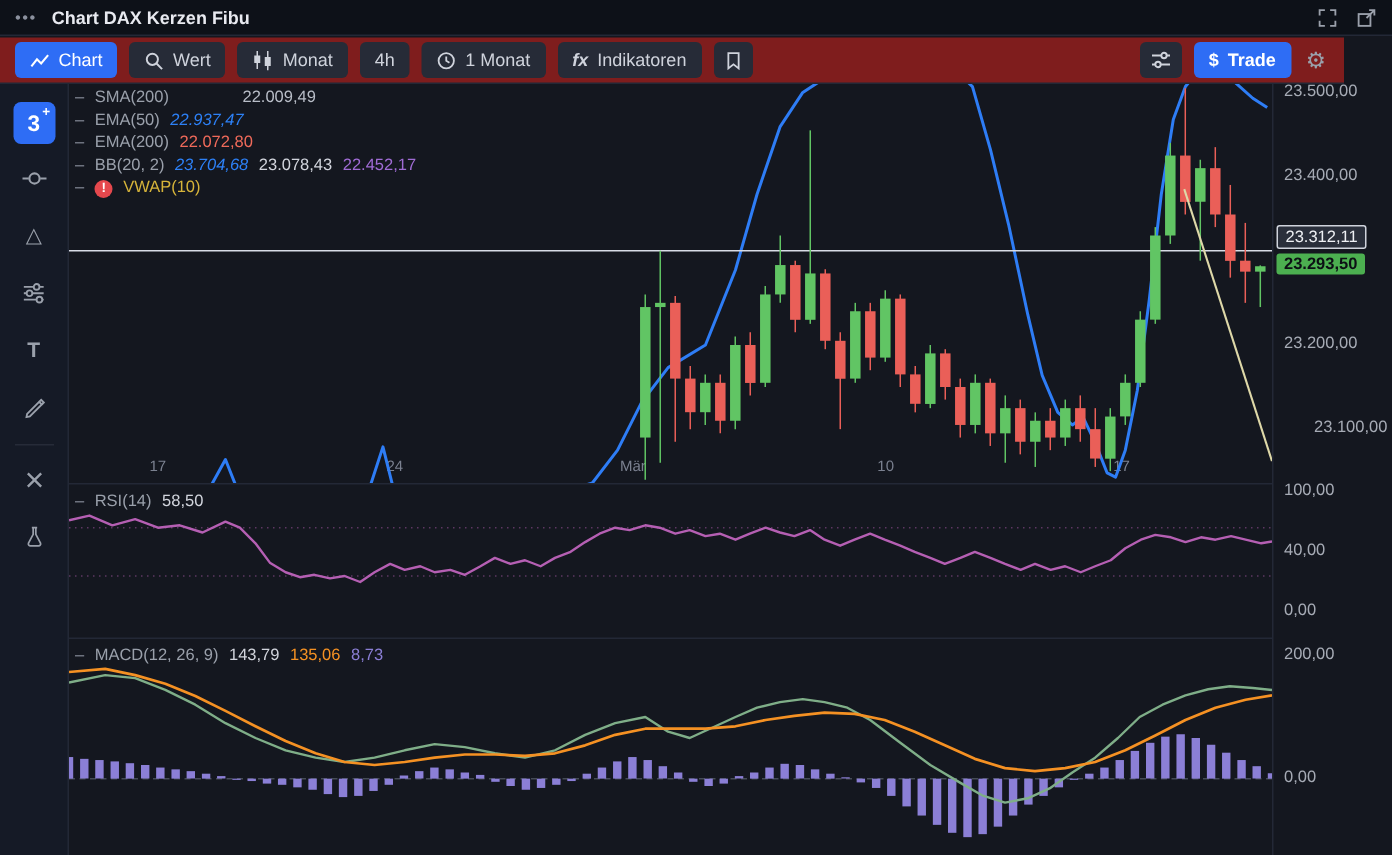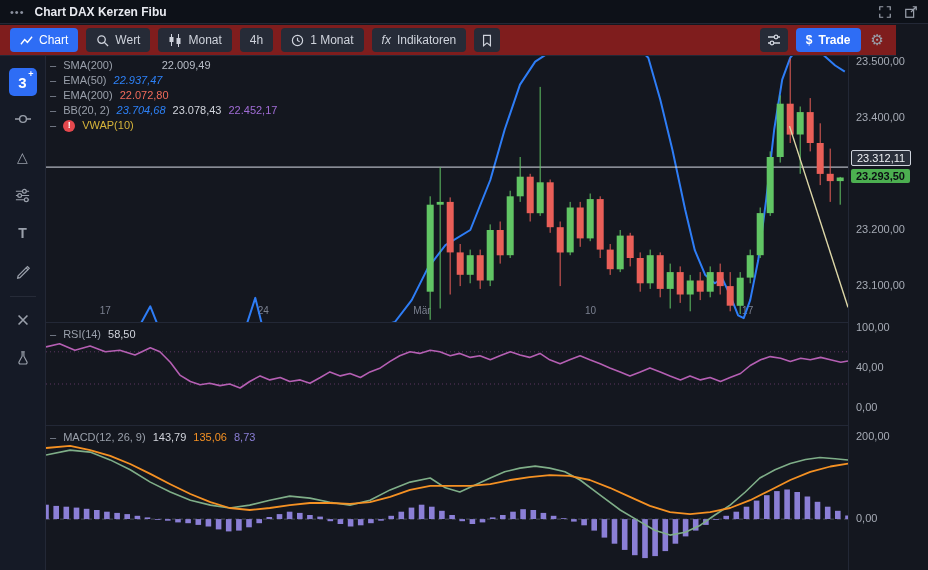--- a/index.html
+++ b/index.html
@@ -15,21 +15,21 @@
   
   #toolbar{position:absolute;left:0;top:25px;width:896px;height:31px;background:#7f1d1d;
            border-bottom:1px solid #232836;display:flex;align-items:center;gap:8px;padding:0 10px;box-sizing:border-box;}
   .pill{display:inline-flex;align-items:center;gap:6px;height:24px;padding:0 10px;background:#262b37;
         border:none;border-radius:4px;color:#cfd3dc;font-size:12px;font-family:inherit;cursor:pointer;white-space:nowrap;}
   .pill svg{display:block;}
   .pill.active{background:#2e6df5;color:#fff;}
   .pill.blue{background:#2e6df5;color:#fff;font-weight:700;}
   .pill.icon-only{padding:0 7px;}
   .tb-spacer{flex:1;}
-  .fx{font-style:italic;font-weight:400;font-size:12px;color:#cfd3dc;}
+  .fx{font-style:italic;font-weight:700;font-size:12px;color:#cfd3dc;}
   .uicon{font-family:"DejaVu Sans",sans-serif;color:#9aa0ab;font-size:15px;line-height:1;}
   .gearbtn{background:transparent;border:none;cursor:pointer;padding:2px;}
   
   #sidebar{position:absolute;left:0;top:56px;width:46px;height:514px;background:#151a26;
            border-right:1px solid #232836;display:flex;flex-direction:column;align-items:center;box-sizing:border-box;}
   #logo-btn{width:28px;height:28px;margin-top:12px;border-radius:5px;background:#2e6df5;border:none;color:#fff;
             font-weight:700;font-size:15px;cursor:pointer;position:relative;font-family:inherit;}
   #logo-btn .plus{position:absolute;top:1px;right:3px;font-size:9px;font-weight:700;}
   .side-tool{width:30px;height:30px;margin-top:8px;background:transparent;border:none;cursor:pointer;
              display:flex;align-items:center;justify-content:center;color:#9aa0ab;font-family:inherit;}
@@ -456,21 +456,21 @@
       <span class="v-wht">143,79</span>
       <span class="v-sig">135,06</span>
       <span class="v-hist">8,73</span>
     </div>
   </div>
 
   <div id="axis-col">
       <div class="axis-label" style="top: -1.38819px;">23.500,00</div>
       <div class="axis-label" style="top: 54.73px;">23.400,00</div>
       <div class="axis-label" style="top: 166.966px;">23.200,00</div>
-      <div class="axis-label" style="top: 223.084px;">23.100,00</div>
+      <div class="axis-label" style="top: 223.084px; margin-left: 20px;">23.100,00</div>
       <div class="axis-label" style="top: 264.633px;">100,00</div>
       <div class="axis-label" style="top: 304.867px;">40,00</div>
       <div class="axis-label" style="top: 345.102px;">0,00</div>
       <div class="axis-label" style="top: 373.912px;">200,00</div>
       <div class="axis-label" style="top: 456.065px;">0,00</div>
       <div class="tag outline" style="top: 94.0522px;">23.312,11</div>
       <div class="tag green" style="top: 113.496px;">23.293,50</div>
     </div>
 
 </div>

